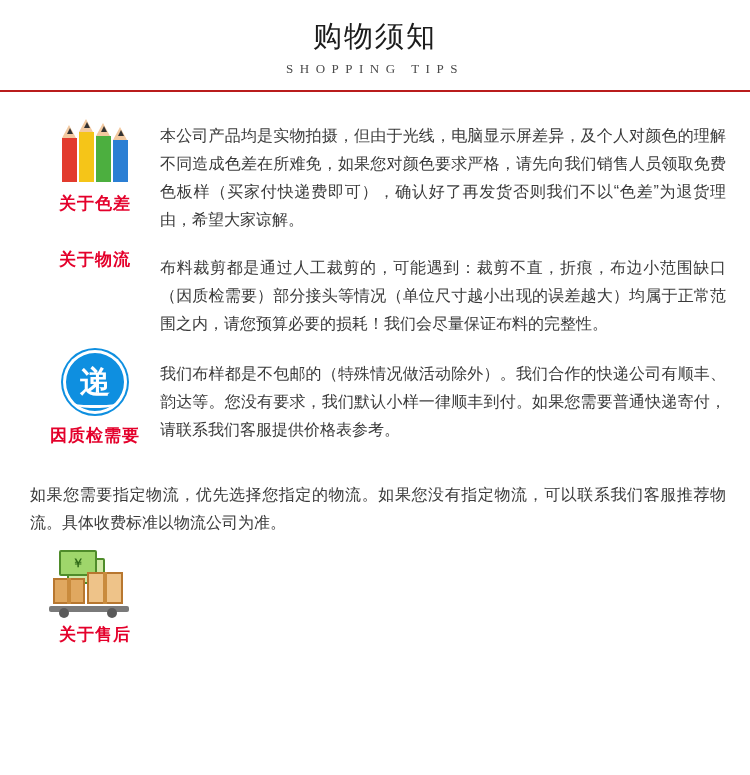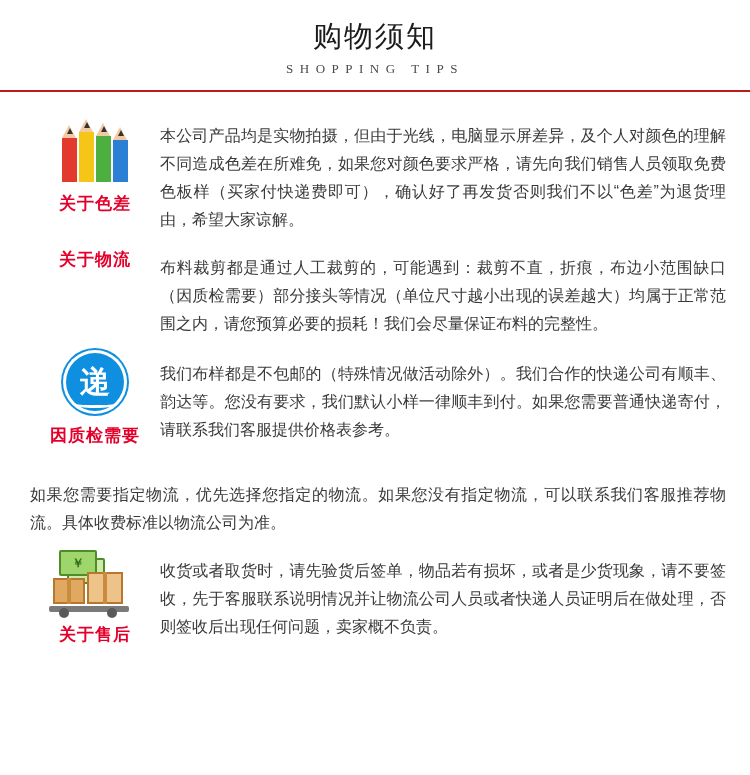--- a/index.html
+++ b/index.html
@@ -319,17 +319,16 @@
             <div class="tape t1"></div>
             <div class="box2"></div>
             <div class="tape t2"></div>
             <div class="cart"></div>
             <div class="cw cw1"></div>
             <div class="cw cw2"></div>
           </div>
         </div>
         <div class="icon-caption">关于售后</div>
       </div>
-      <div class="text-col">收货或者取货时，请先验货后签单，物品若有损坏，或者是少货现象，请不要签收，先于客服联系说明情况并让物流公司人员或者快递人员证明后在做处理，否则签收后出现任何问题，卖家概不负责。</div>
     </div>
 
   </div>
 </div>
 
 </body></html>

